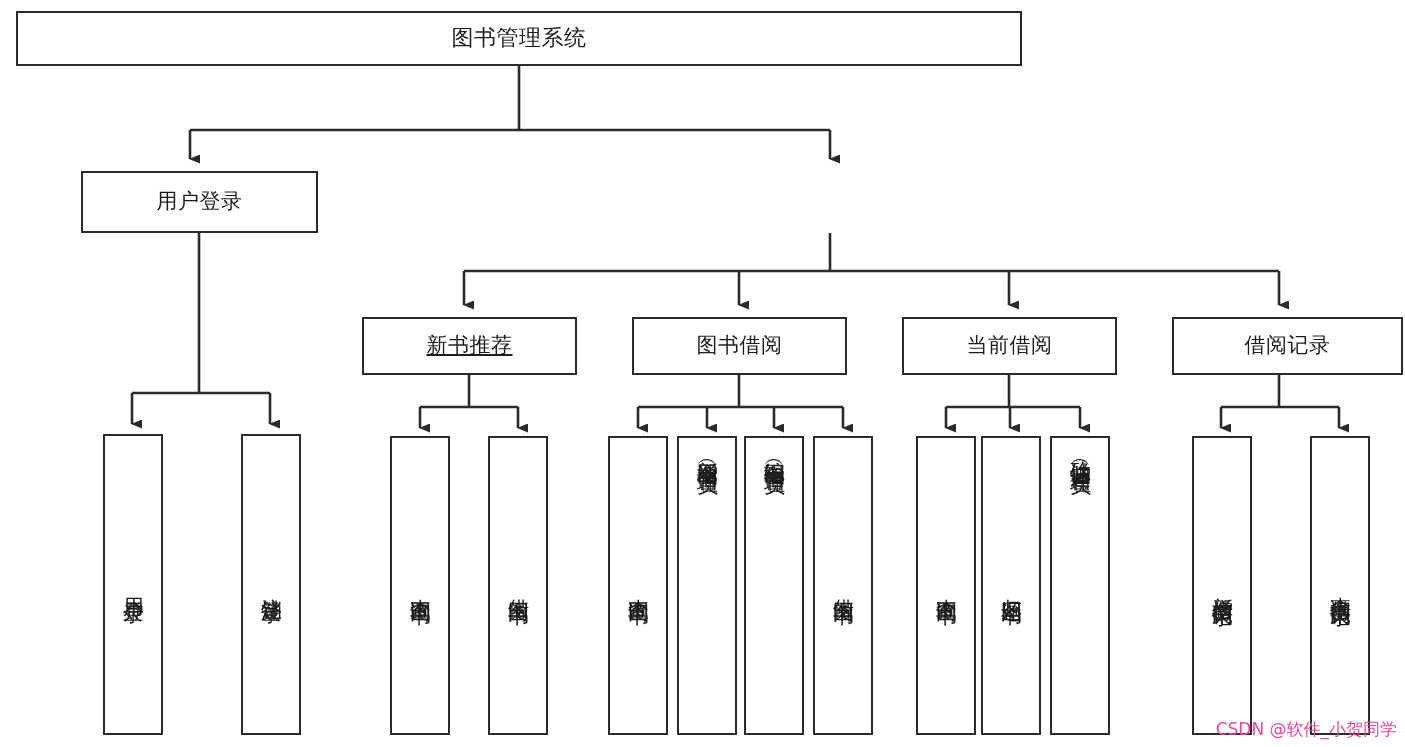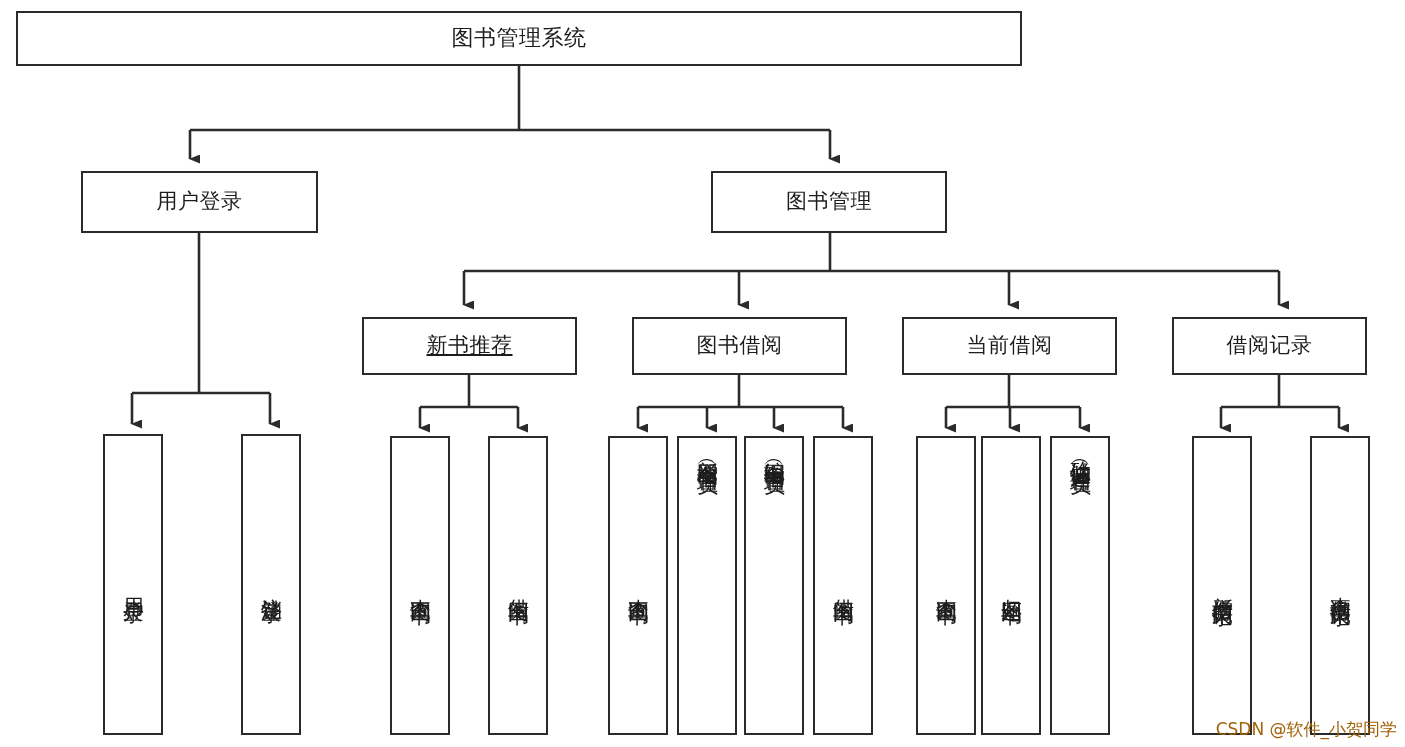--- a/index.html
+++ b/index.html
@@ -68,21 +68,21 @@
   }
   .node.vert.midalign {
     align-items: center;
     padding-top: 0;
   }
   #watermark {
     position: absolute;
     right: 8px;
     bottom: 6px;
     font-size: 17px;
-    color: #a16207;
+    color: #ec4899;
     font-family: "DejaVu Sans", "Liberation Sans", sans-serif;
     white-space: nowrap;
     user-select: none;
   }
 </style>
 </head>
 <body>
 
 <div id="canvas">
 
@@ -136,34 +136,31 @@
     </g>
   </svg>
 
   <div class="node horiz root" style="left:16px; top:11px; width:1006px; height:55px;">
     <span class="lbl">图书管理系统</span>
   </div>
 
   <div class="node horiz" style="left:81px; top:171px; width:237px; height:62px;">
     <span class="lbl">用户登录</span>
   </div>
-  <div class="node horiz" style="left:711px; top:171px; width:236px; height:62px;">
-    <span class="lbl">图书管理</span>
-  </div>
 
   <div class="node horiz" style="left:362px; top:317px; width:215px; height:58px;text-decoration:underline;">
     <span class="lbl">新书推荐</span>
   </div>
   <div class="node horiz" style="left:902px; top:317px; width:215px; height:58px;">
     <span class="lbl">当前借阅</span>
   </div>
   <div class="node horiz" style="left:632px; top:317px; width:215px; height:58px;">
     <span class="lbl">图书借阅</span>
   </div>
-  <div class="node horiz" style="left:1172px; top:317px; width:195px; height:58px;">
+  <div class="node horiz" style="left:1172px; top:317px; width:231px; height:58px;">
     <span class="lbl">借阅记录</span>
   </div>
 
   <div class="node vert midalign" style="left:103px; top:434px; width:60px; height:301px;">
     <span class="lbl">用户登录</span>
   </div>
   <div class="node vert midalign" style="left:241px; top:434px; width:60px; height:301px;">
     <span class="lbl">注销登录</span>
   </div>
 

